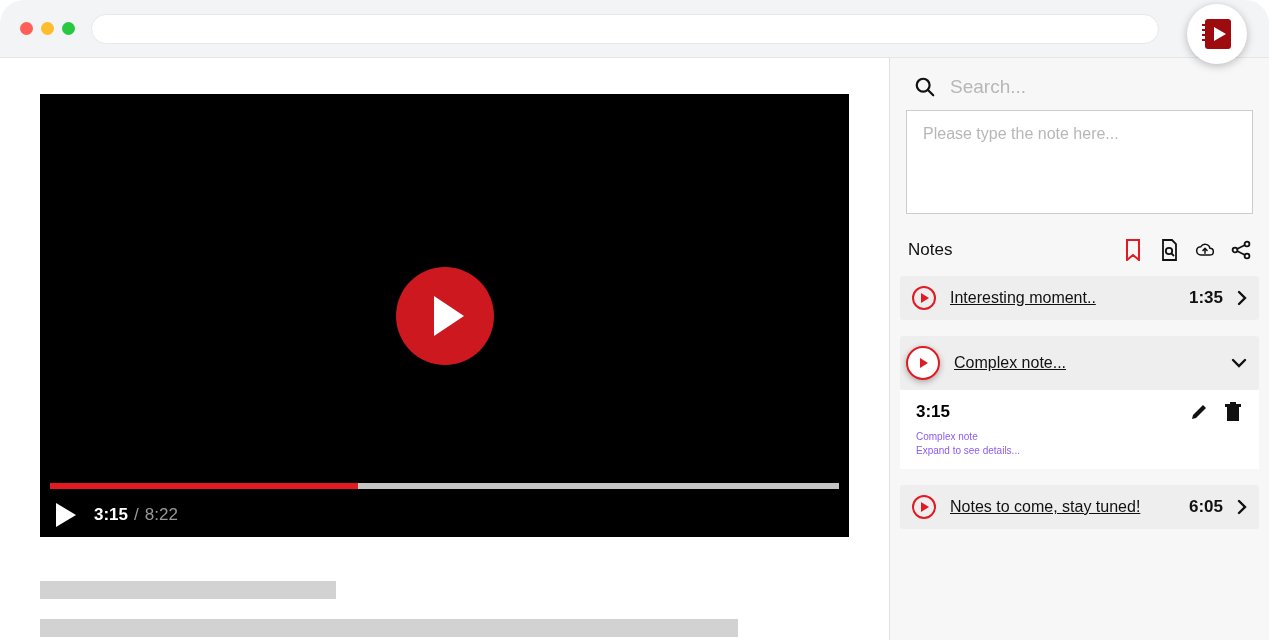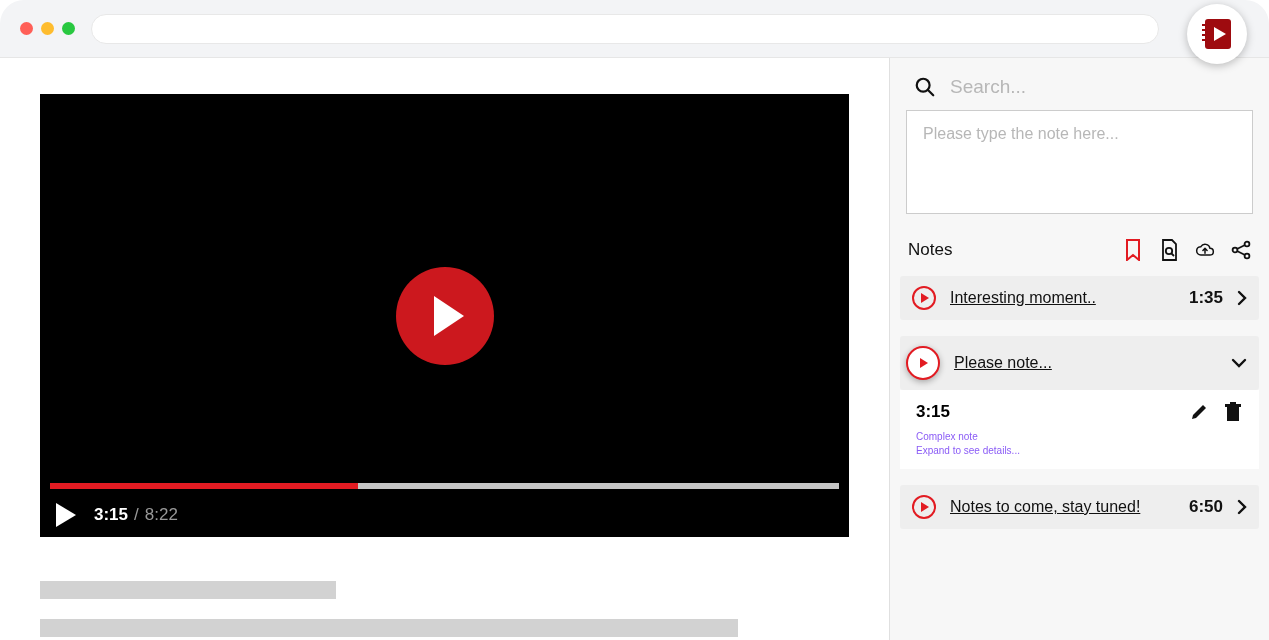--- a/index.html
+++ b/index.html
@@ -337,21 +337,21 @@
         <div class="text">Interesting moment..</div>
         <div class="time">1:35</div>
         <svg class="chev" width="10" height="16" viewBox="0 0 10 16">
             <path d="M2 2l6 6-6 6" fill="none" stroke="#111" stroke-width="2.4" stroke-linecap="round"></path>
           </svg>
       </div>
 
       <div>
         <div class="note-row" style="margin-bottom:0;">
           <div class="play-circ raised"></div>
-          <div class="text">Please note...</div>
+          <div class="text">Complex note...</div>
           <svg class="chev" width="16" height="10" viewBox="0 0 16 10">
               <path d="M2 2l6 6 6-6" fill="none" stroke="#111" stroke-width="2.4" stroke-linecap="round"></path>
             </svg>
         </div>
         <div class="expanded">
           <div class="exp-top">
             <div class="exp-time">3:15</div>
             <div class="exp-actions">
               <div class="hicon">
                 <svg width="20" height="20" viewBox="0 0 20 20">
@@ -368,21 +368,21 @@
             </div>
           </div>
           <div class="exp-body">Complex note
 Expand to see details...</div>
         </div>
       </div>
 
       <div class="note-row">
         <div class="play-circ"></div>
         <div class="text">Notes to come, stay tuned!</div>
-        <div class="time">6:50</div>
+        <div class="time">6:05</div>
         <svg class="chev" width="10" height="16" viewBox="0 0 10 16">
             <path d="M2 2l6 6-6 6" fill="none" stroke="#111" stroke-width="2.4" stroke-linecap="round"></path>
           </svg>
       </div>
 
     </div>
   </div>
 </div>
 
 </body></html>

